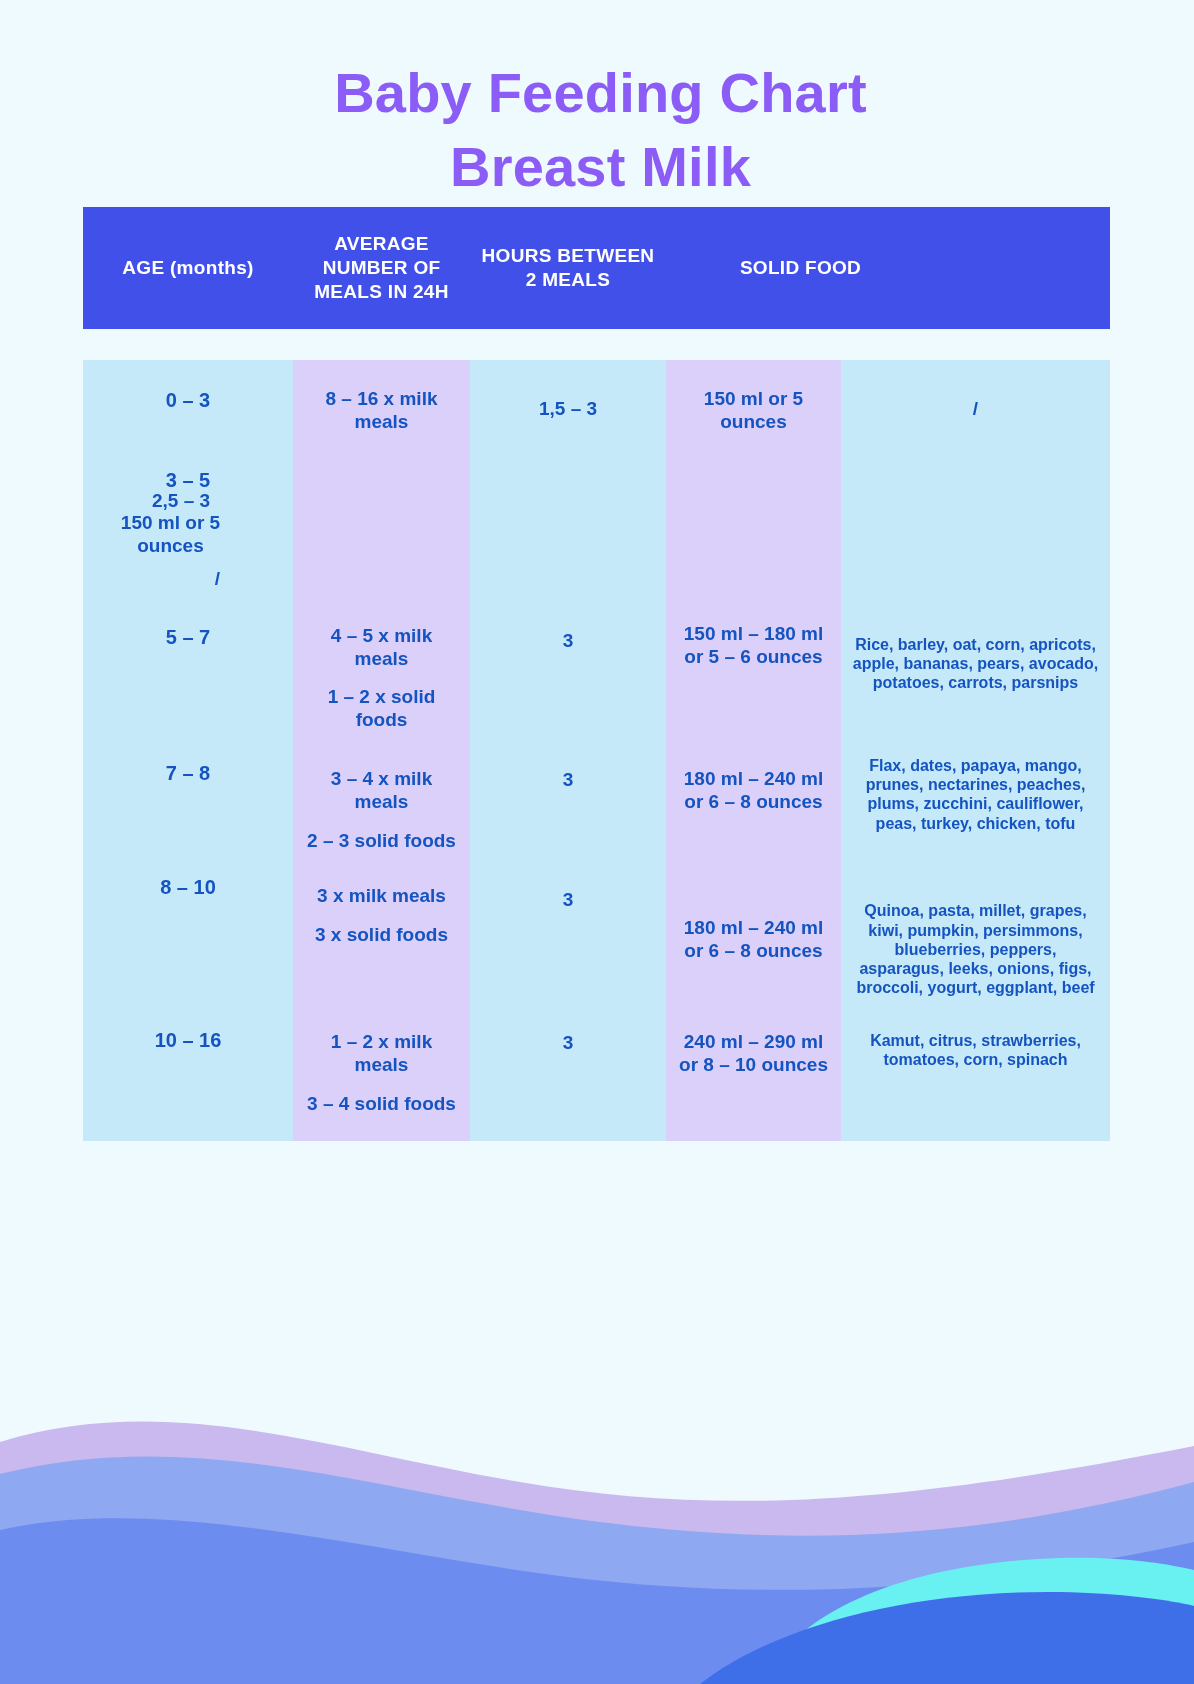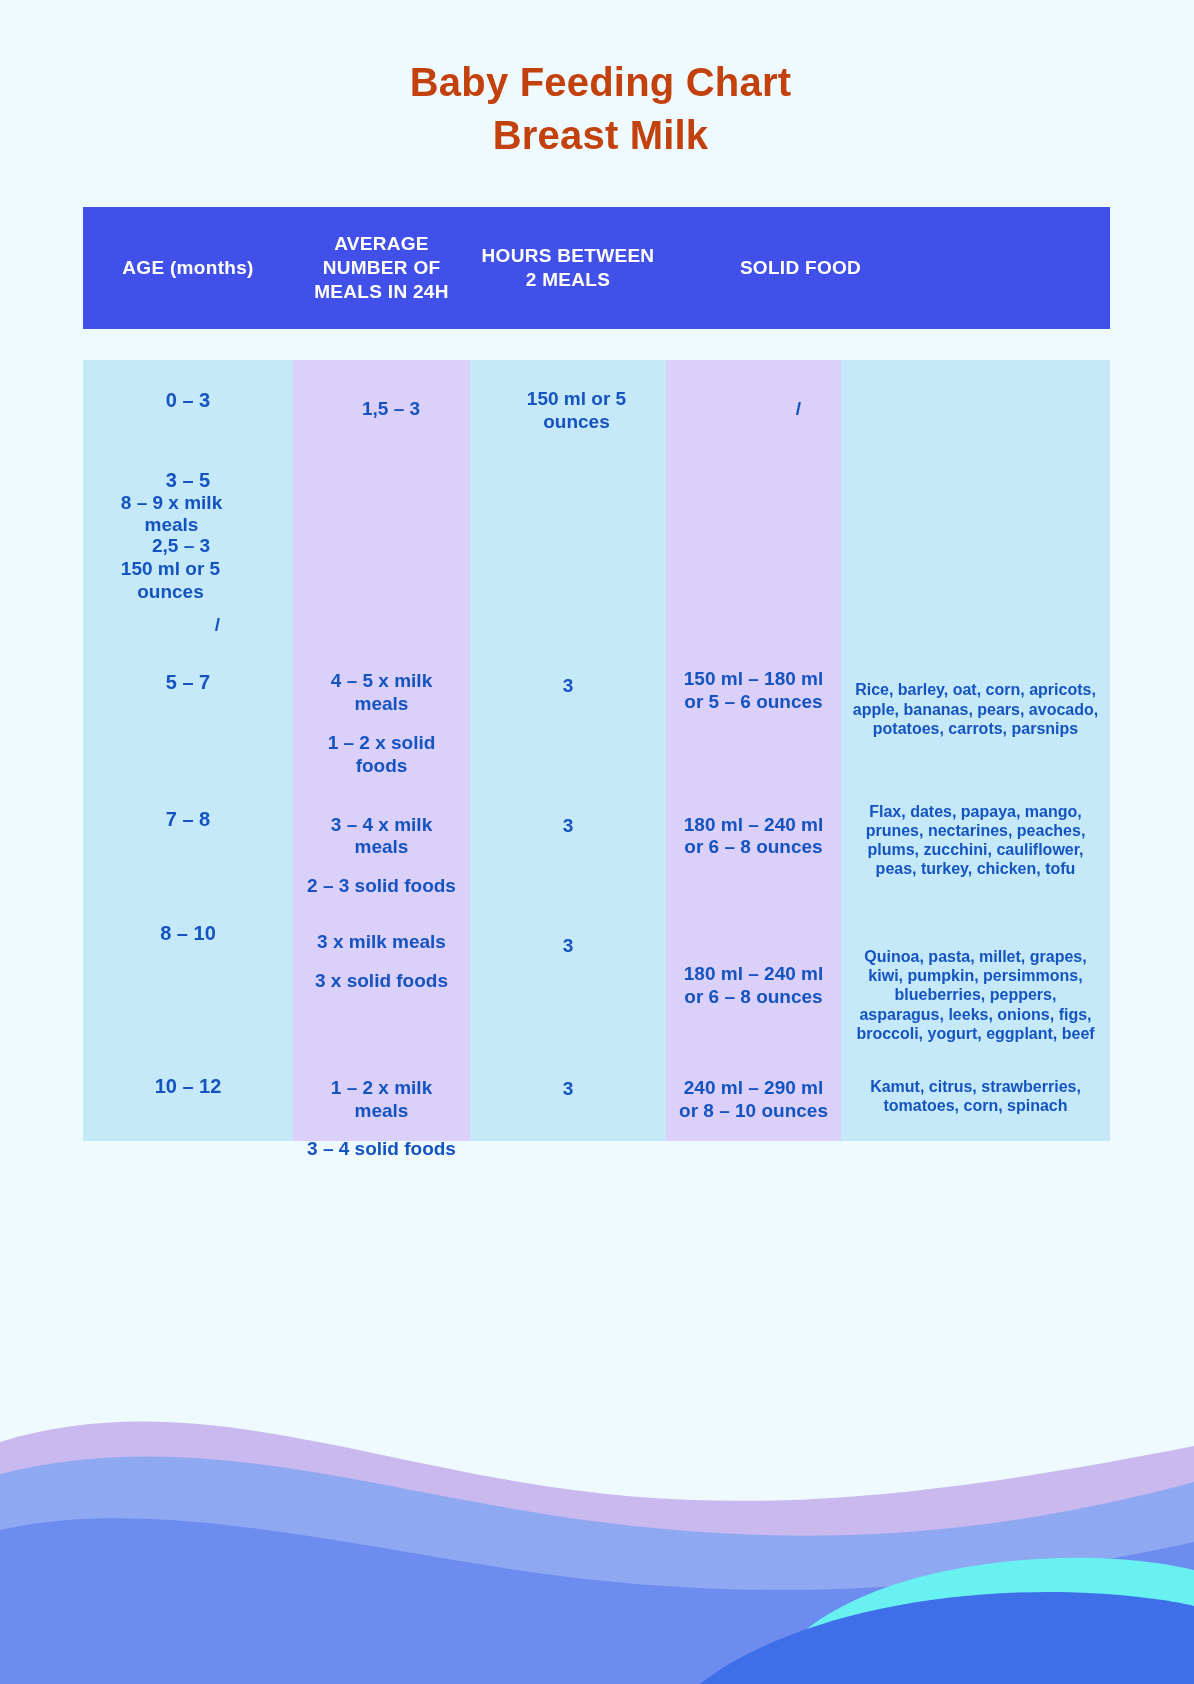--- a/index.html
+++ b/index.html
@@ -15,23 +15,23 @@
     font-family: "Liberation Sans", sans-serif;
     overflow: hidden;
   }
 
   
   .title-block {
     padding-top: 56px;
     text-align: center;
   }
   .title-line {
-    font-size: 40px;
+    font-size: 56px;
     font-weight: bold;
-    color: #c2410c;
+    color: #8b5cf6;
     line-height: 1.32;
     letter-spacing: 0.2px;
     padding-left: 7px;
   }
 
   
   .table-wrap {
     position: absolute;
     left: 83px;
     top: 207px;
@@ -126,28 +126,28 @@
     <div class="col-bg bg-blue" style="left:0px;   width:210px;"></div>
     <div class="col-bg bg-purple" style="left:210px; width:177px;"></div>
     <div class="col-bg bg-blue" style="left:387px; width:196px;"></div>
     <div class="col-bg bg-purple" style="left:583px; width:175px;"></div>
     <div class="col-bg bg-blue" style="left:758px; width:269px;"></div>
 
     <div class="rows">
 
       <div class="row" style="margin-top:28px;">
         <div class="td td-age c0">0 – 3</div>
+        <div class="td c1">8 – 16 x milk meals</div>
         <div class="td c2" style="margin-top:10px;">1,5 – 3</div>
         <div class="td c3">150 ml or 5 ounces</div>
         <div class="td c4" style="margin-top:10px;">/</div>
       </div>
 
       <div class="row" style="margin-top:34px;flex-direction:column;">
         <div class="td td-age c0">3 – 5</div>
-        <div class="td c1">8 – 9 x milk meals</div>
         <div class="td c2" style="margin-top:-2px;">2,5 – 3</div>
         <div class="td c3">150 ml or 5 ounces</div>
         <div class="td c4" style="margin-top:10px;">/</div>
       </div>
 
       <div class="row" style="margin-top:34px;">
         <div class="td td-age c0">5 – 7</div>
         <div class="td c1">
           <div>4 – 5 x milk meals</div>
           <div class="sub">1 – 2 x solid foods</div>
@@ -173,21 +173,21 @@
         <div class="td c1" style="margin-top:10px;">
           <div>3 x milk meals</div>
           <div class="sub">3 x solid foods</div>
         </div>
         <div class="td c2" style="margin-top:14px;">3</div>
         <div class="td c3" style="margin-top:42px;">180 ml – 240 ml or 6 – 8 ounces</div>
         <div class="td c4 td-small" style="margin-top:26px;">Quinoa, pasta, millet, grapes, kiwi, pumpkin, persimmons, blueberries, peppers, asparagus, leeks, onions, figs, broccoli, yogurt, eggplant, beef</div>
       </div>
 
       <div class="row" style="margin-top:31px;">
-        <div class="td td-age c0">10 – 12</div>
+        <div class="td td-age c0">10 – 16</div>
         <div class="td c1" style="margin-top:3px;">
           <div>1 – 2 x milk meals</div>
           <div class="sub">3 – 4 solid foods</div>
         </div>
         <div class="td c2" style="margin-top:4px;">3</div>
         <div class="td c3" style="margin-top:3px;">240 ml – 290 ml or 8 – 10 ounces</div>
         <div class="td c4 td-small" style="margin-top:3px;">Kamut, citrus, strawberries, tomatoes, corn, spinach</div>
       </div>
 
     </div>

